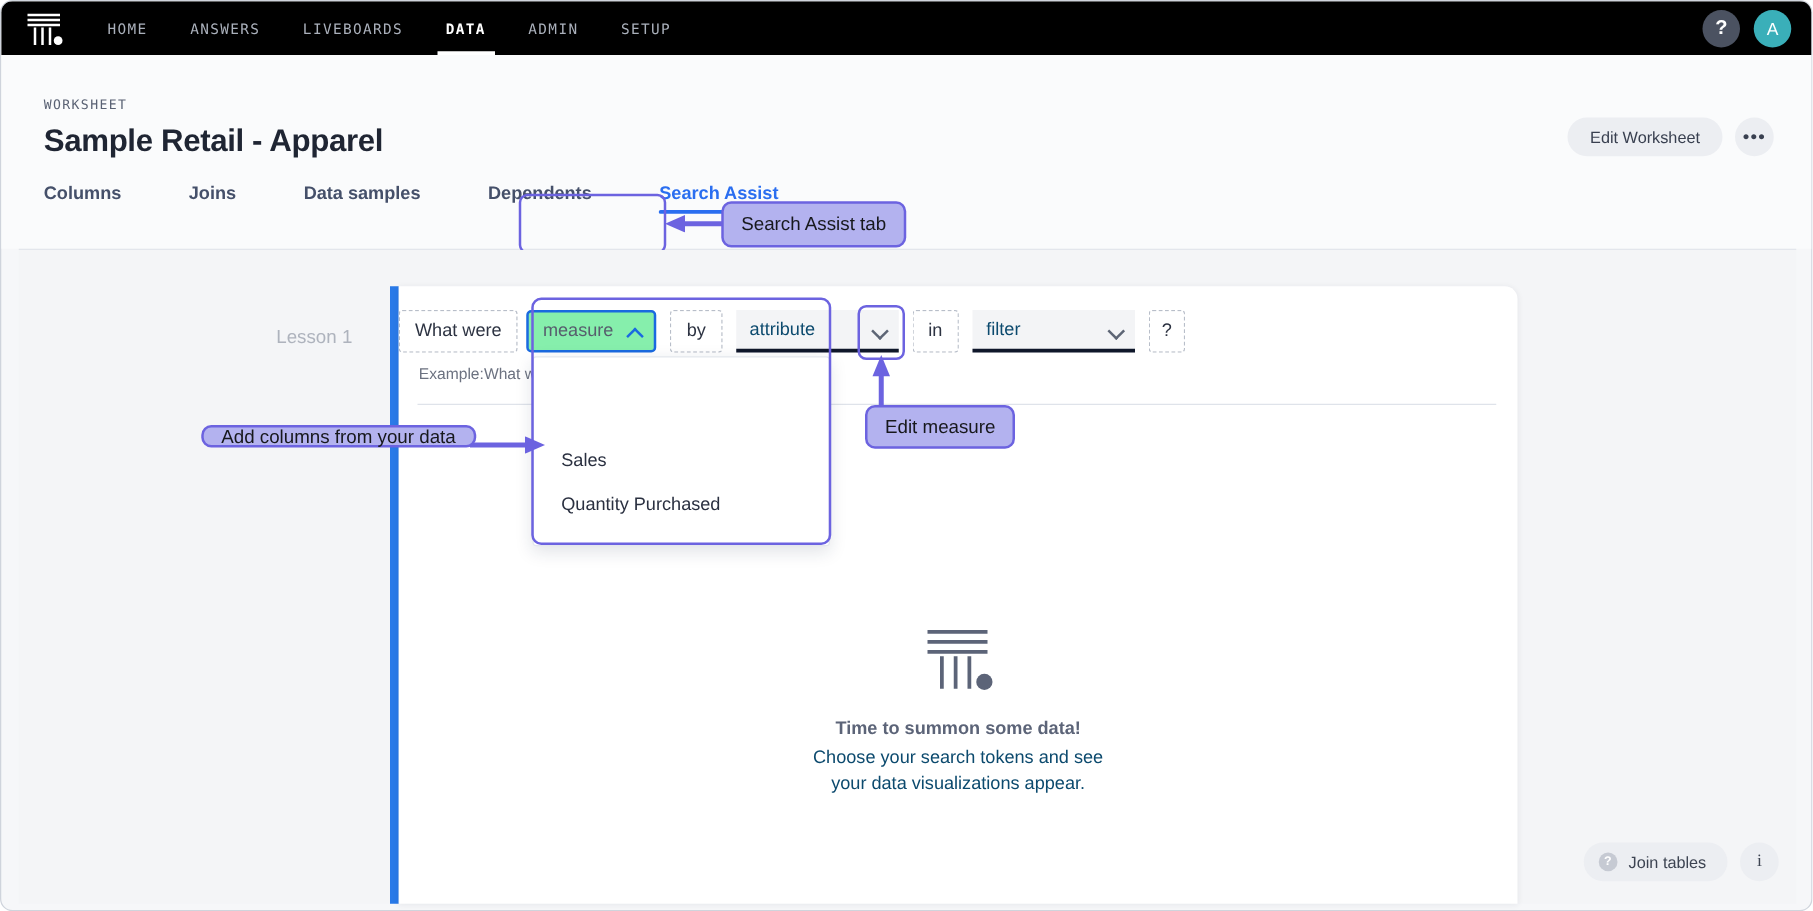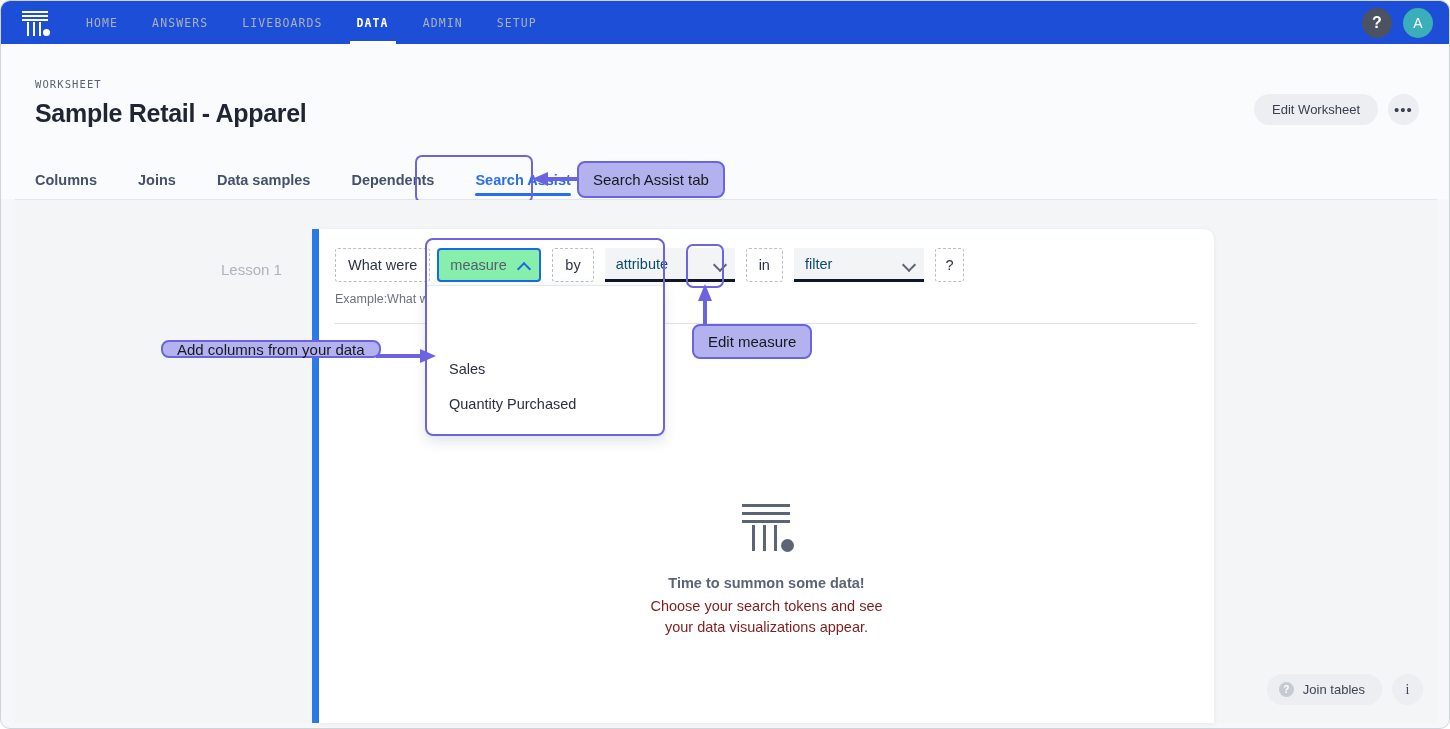--- a/index.html
+++ b/index.html
@@ -15,21 +15,21 @@
     background: #f6f7f9;
     border: 1px solid #cfd4dc;
     border-radius: 10px;
     overflow: hidden;
   }
 
   
   .topnav {
     position: absolute; left: 0; top: 0;
     width: 1450px; height: 43px;
-    background: #1d4ed8;
+    background: #000000;
     display: flex; align-items: flex-end;
   }
   .logo-wrap {
     width: 68px; height: 43px;
     display: flex; align-items: center; justify-content: center;
   }
   .logo-mark { position: relative; width: 30px; height: 28px; }
   .logo-mark .bar {
     position: absolute; left: 2px; width: 26px; height: 2px; background: #ffffff;
   }
@@ -103,22 +103,22 @@
   }
   .btn-round {
     width: 31px; height: 31px; border-radius: 50%;
     background: #eceef2; color: #394050; border: none;
     display: flex; align-items: center; justify-content: center;
     font-size: 15px; line-height: 1; cursor: pointer; letter-spacing: 1px;
   }
 
   
   .tabs {
-    position: absolute; left: 34px; top: 128px;
-    display: flex; align-items: flex-start; gap: 3px;
+    position: absolute; left: 34px; top: 103px;
+    display: flex; align-items: flex-start; gap: 16px;
   }
   .tab {
     padding: 0 0 14px 0; margin-right: 38px;
     font-size: 14.5px; font-weight: bold; color: #45506a;
     cursor: pointer; position: relative; white-space: nowrap;
   }
   .tab.active { color: #2a6ef0; }
   .tab.active::after {
     content: ""; position: absolute; left: 0; right: 0; bottom: 6px;
     height: 3px; background: #2a6ef0; border-radius: 2px;
@@ -152,21 +152,21 @@
   .card {
     position: absolute; left: 318px; top: 228px;
     width: 895px; height: 494px;
     background: #ffffff;
     border-top-right-radius: 10px;
     box-shadow: 0 1px 5px rgba(20,30,60,0.07);
   }
 
   
   .token-row {
-    position: absolute; left: 16px; top: 19px;
+    position: absolute; left: 0; top: 19px;
     display: flex; 
   }
   .tok-static {
     height: 34px; padding: 0 12px;
     display: flex; align-items: center;
     border: 1px dashed #b8bec9; border-radius: 3px;
     font-size: 14.5px; color: #2d3342; background: #ffffff;
     white-space: nowrap; cursor: pointer;
   }
   .tok-q {
@@ -285,21 +285,21 @@
   }
   .empty-logo .c1 { left: 12px; } .empty-logo .c2 { left: 23px; } .empty-logo .c3 { left: 34px; }
   .empty-logo .dot {
     position: absolute; left: 41px; top: 38px;
     width: 13px; height: 13px; border-radius: 50%; background: #5c6478;
   }
   .empty-title {
     font-size: 14.5px; font-weight: bold; color: #5c6478; margin-bottom: 5px;
   }
   .empty-sub {
-    font-size: 14.5px; color: #7f1d1d; line-height: 21px; text-align: center;
+    font-size: 14.5px; color: #0c4a6e; line-height: 21px; text-align: center;
   }
 
   
   .bottom-right {
     position: absolute; right: 26px; bottom: 23px;
     display: flex; align-items: center; gap: 10px; z-index: 40;
   }
   .join-pill {
     height: 31px; padding: 0 17px 0 12px; border-radius: 16px;
     background: #eceef2; color: #3d4452;

